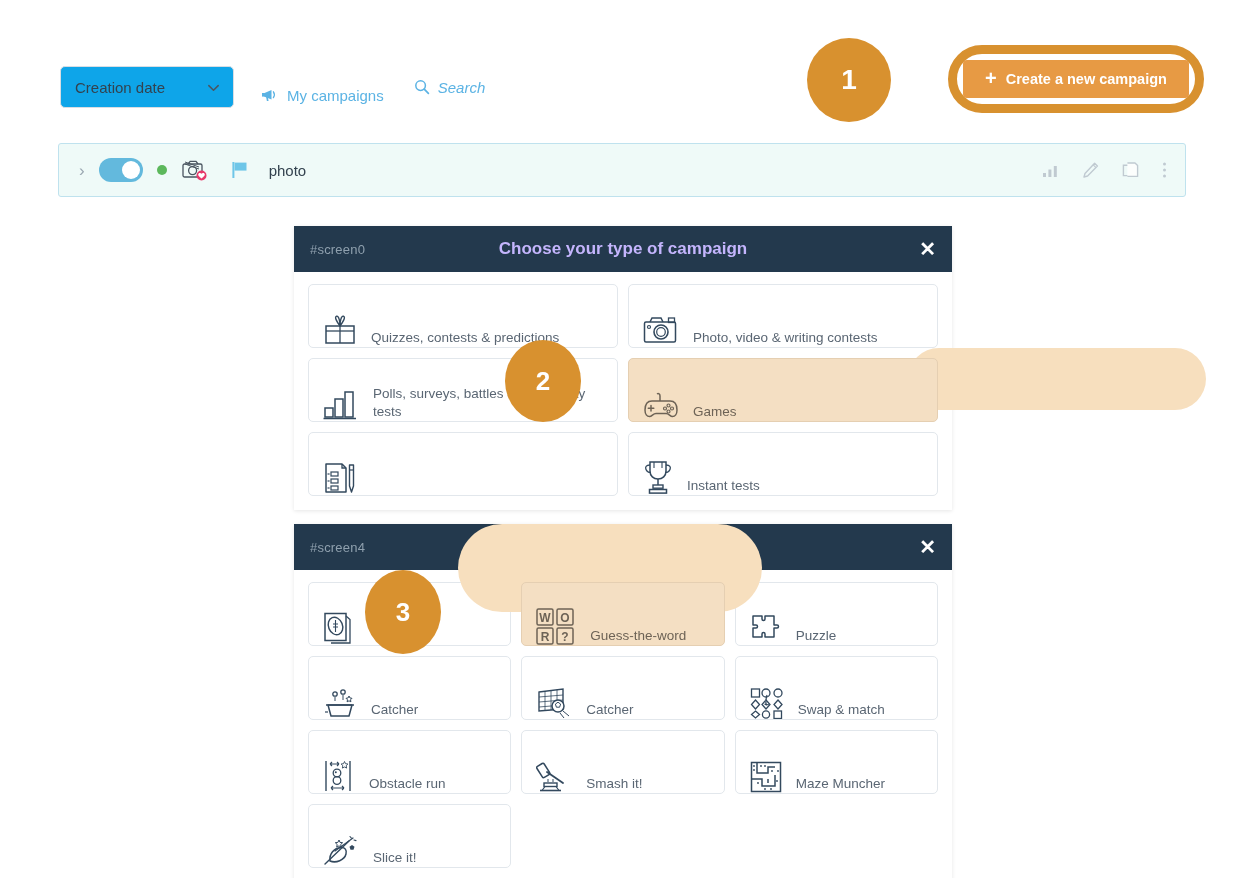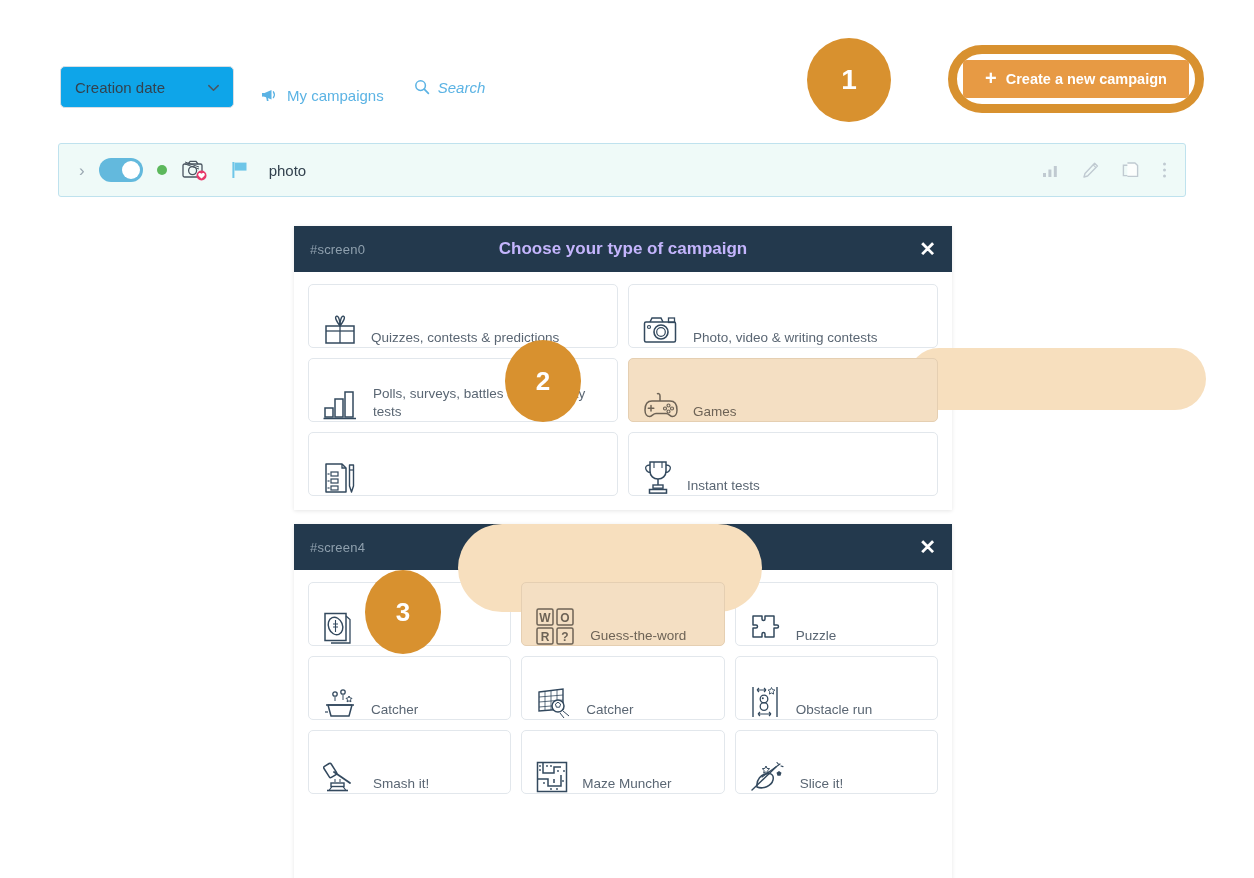--- a/index.html
+++ b/index.html
@@ -479,20 +479,35 @@
             <line x1="3" y1="15" x2="27" y2="13" stroke="#33495e" stroke-width=".8"></line>
             <line x1="3" y1="20" x2="27" y2="18" stroke="#33495e" stroke-width=".8"></line>
             <circle cx="22" cy="19" r="6" fill="#ffffff" stroke="#33495e" stroke-width="1.5"></circle>
             <path d="M22 15.2 l2.6 1.9 -1 3.1 -3.2 0 -1 -3.1 z" fill="none" stroke="#33495e" stroke-width="1"></path>
             <line x1="27" y1="24" x2="33" y2="29" stroke="#33495e" stroke-width="1"></line>
             <line x1="24" y1="26" x2="28" y2="31" stroke="#33495e" stroke-width="1"></line>
           </svg>
           <span class="txt">Catcher</span>
         </div>
 
+        <div class="card">
+          <svg class="ico" width="34" height="32" viewBox="0 0 34 32">
+            <rect x="1.5" y="2" width="8" height="8" fill="none" stroke="#33495e" stroke-width="1.3"></rect>
+            <circle cx="16" cy="6" r="4" fill="none" stroke="#33495e" stroke-width="1.3"></circle>
+            <circle cx="28" cy="6" r="4" fill="none" stroke="#33495e" stroke-width="1.3"></circle>
+            <path d="M5.5 13 l4 4.5 -4 4.5 -4 -4.5 z" fill="none" stroke="#33495e" stroke-width="1.3"></path>
+            <path d="M16 13 l4 4.5 -4 4.5 -4 -4.5 z" fill="none" stroke="#33495e" stroke-width="1.3"></path>
+            <path d="M28 13 l4 4.5 -4 4.5 -4 -4.5 z" fill="none" stroke="#33495e" stroke-width="1.3"></path>
+            <path d="M5.5 24 l4 3.5 -4 3.5 -4 -3.5 z" fill="none" stroke="#33495e" stroke-width="1.3"></path>
+            <circle cx="16" cy="27.5" r="3.6" fill="none" stroke="#33495e" stroke-width="1.3"></circle>
+            <rect x="24" y="24" width="7.5" height="7.5" fill="none" stroke="#33495e" stroke-width="1.3"></rect>
+            <path d="M17 8 C16 12 15 15 16.5 18 L14.5 17 M16.5 18 L18.8 17.2" fill="#ffffff" stroke="#33495e" stroke-width="1.2" stroke-linejoin="round"></path>
+          </svg>
+          <span class="txt">Swap &amp; match</span>
+        </div>
 
         <div class="card">
           <svg class="ico" width="32" height="34" viewBox="0 0 32 34">
             <line x1="3" y1="2" x2="3" y2="32" stroke="#33495e" stroke-width="1.4"></line>
             <line x1="27" y1="2" x2="27" y2="32" stroke="#33495e" stroke-width="1.4"></line>
             <path d="M7 5 L16 5 M7 5 l2 -2 M7 5 l2 2 M16 5 l-2 -2 M16 5 l-2 2" fill="none" stroke="#33495e" stroke-width="1.1"></path>
             <path d="M21.5 2.5 l1 2.2 2.4 .3 -1.7 1.7 .4 2.4 -2.1 -1.1 -2.1 1.1 .4 -2.4 -1.7 -1.7 2.4 -.3 z" fill="none" stroke="#33495e" stroke-width=".9"></path>
             <circle cx="14" cy="14" r="3.8" fill="none" stroke="#33495e" stroke-width="1.3"></circle>
             <circle cx="14" cy="21.5" r="3.8" fill="none" stroke="#33495e" stroke-width="1.3"></circle>
             <circle cx="12.8" cy="13.2" r="1" fill="#33495e"></circle>

